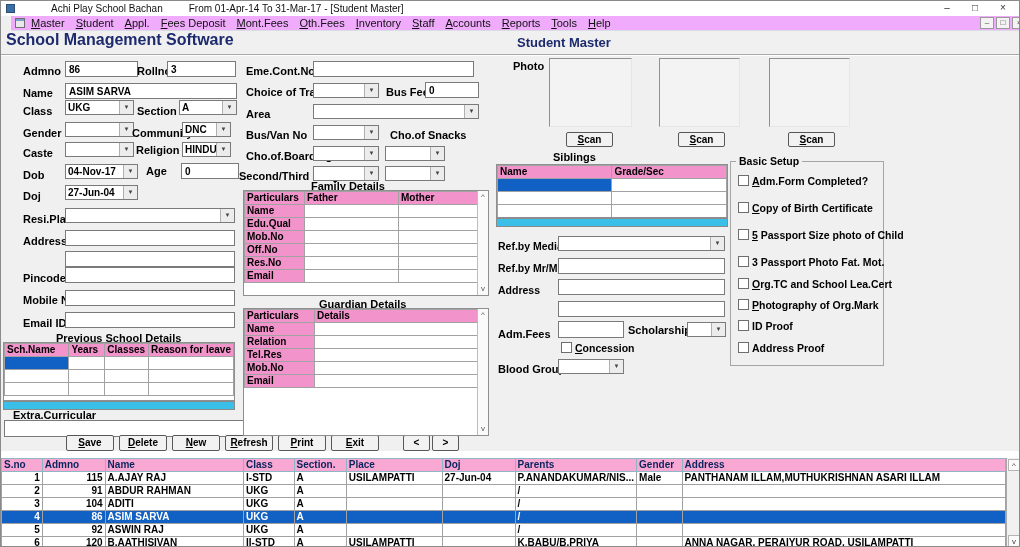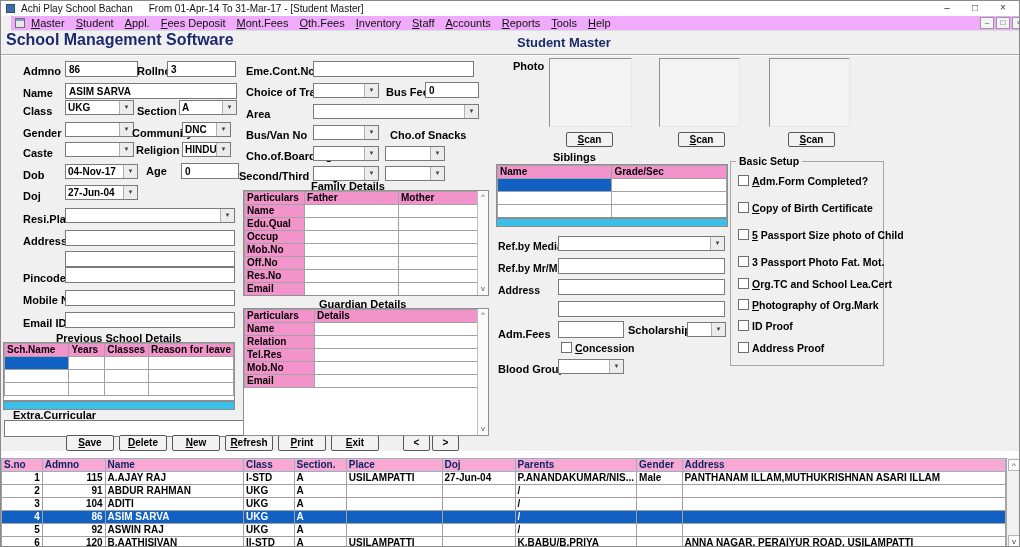--- a/index.html
+++ b/index.html
@@ -7,22 +7,22 @@
   #screen {
     position:relative; width:1020px; height:547px; overflow:hidden;
     background:#f0f0f0; border:1px solid #8a8a8a;
     font-family:"Liberation Sans","DejaVu Sans",sans-serif;
   }
   
   .titlebar { position:absolute; left:0; top:0; width:100%; height:15px; background:#ffffff;
     font-size:10px; color:#111; display:flex; align-items:center; }
   .app-icon { width:9px; height:9px; margin:0 6px 0 5px; background:#3a6ea5;
     border:1px solid #2b4f79; }
-  .tb-title { white-space:nowrap; }
-  .tb-range { white-space:nowrap; margin-left:16px; }
+  .tb-title { white-space:nowrap;margin-left:30px; }
+  .tb-range { white-space:nowrap; margin-left:26px; }
   .win-controls { position:absolute; right:2px; top:0; height:15px; display:flex; }
   .win-btn { width:28px; height:15px; text-align:center; line-height:14px; font-size:10px; color:#333; }
   .menubar { position:absolute; left:10px; top:15px; width:100%; height:15px; background:#f0abfc;
     border-bottom:1px solid #d9dce3; font-size:11px; color:#111; display:flex; align-items:center; }
   .form-icon { width:10px; height:10px; margin:0 6px 0 4px; background:#e8e8e8;
     border:1px solid #6f6f6f; box-shadow:inset 0 2px 0 #7aa0c8; }
   .mi { display:inline-block; margin-right:11px; white-space:nowrap; }
   .u1::first-letter { text-decoration:underline; }
   .mini-controls { position:absolute; right:3px; top:1px; display:flex; gap:2px; }
   .mini-btn { width:14px; height:12px; border:1px solid #9a9a9a; background:#f3f3f3;
@@ -302,25 +302,20 @@
             <td class="pinkcell">Name</td>
             <td></td>
             <td></td>
           </tr>
           <tr>
             <td class="pinkcell">Edu.Qual</td>
             <td></td>
             <td></td>
           </tr>
           <tr>
-            <td class="pinkcell">Occup</td>
-            <td></td>
-            <td></td>
-          </tr>
-          <tr>
             <td class="pinkcell">Mob.No</td>
             <td></td>
             <td></td>
           </tr>
           <tr>
             <td class="pinkcell">Off.No</td>
             <td></td>
             <td></td>
           </tr>
           <tr>

